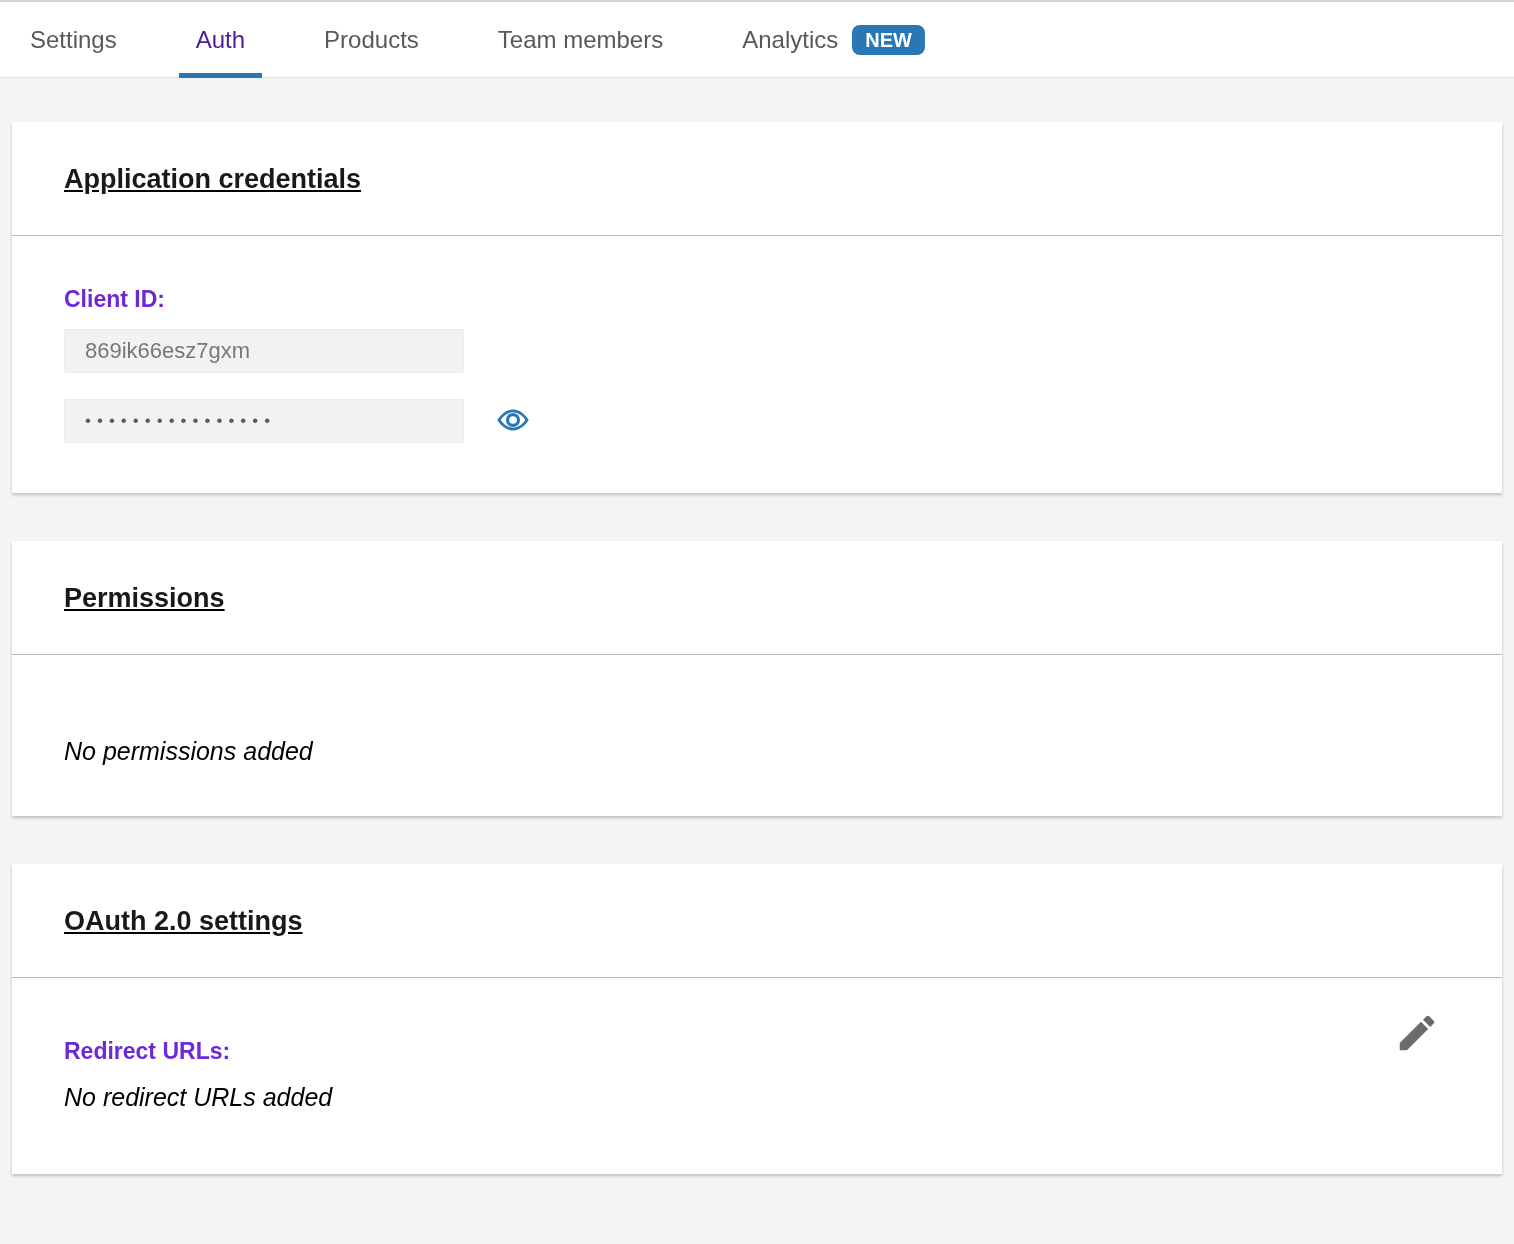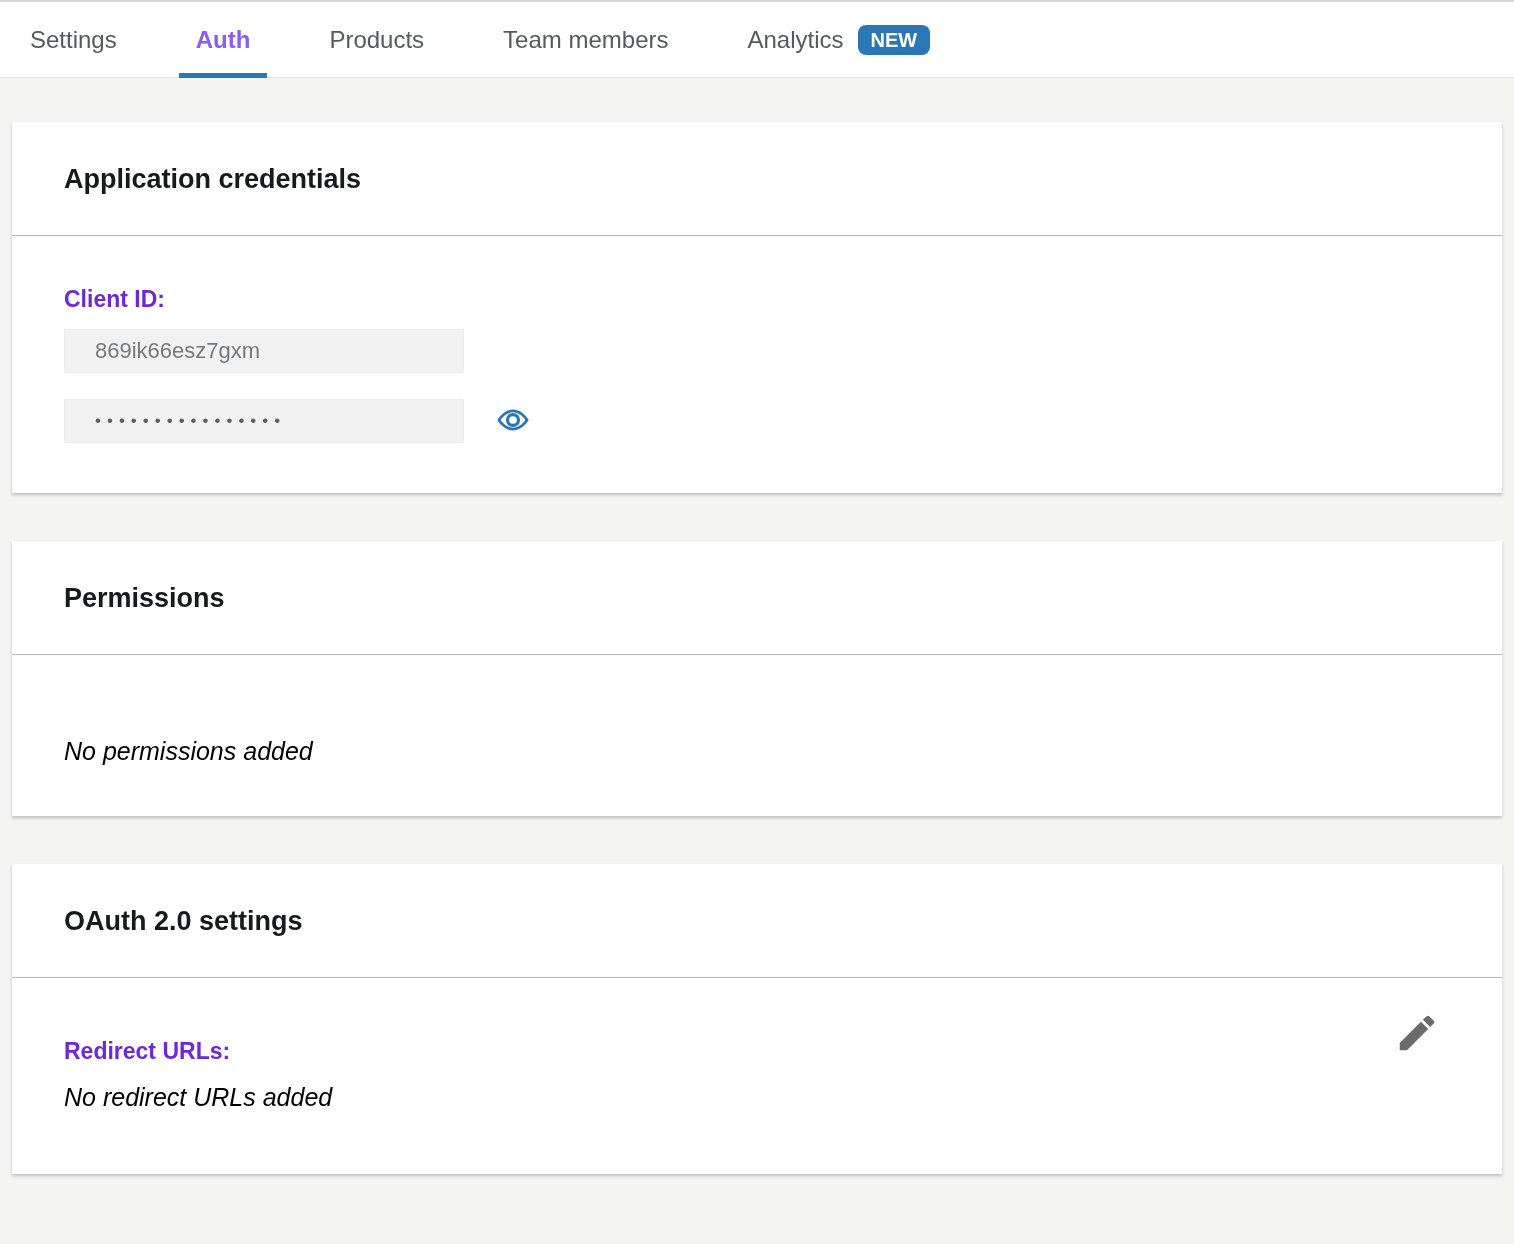--- a/index.html
+++ b/index.html
@@ -25,21 +25,21 @@
     align-items: center;
     gap: 14px;
     padding: 0 17px;
     margin-right: 45px;
     font-size: 24px;
     color: #56595e;
     position: relative;
     cursor: pointer;
     white-space: nowrap;
   }
-  .tab.active { color: #8b5cf6; font-weight: bold; }
+  .tab.active { color: #4c1d95; font-weight: normal; }
   .tab.active::after {
     content: "";
     position: absolute;
     left: 0; right: 0; bottom: -1px;
     height: 5px;
     background: #2977b5;
   }
   .badge {
     background: #2977b5;
     color: #ffffff;
@@ -54,20 +54,21 @@
   .content { padding: 44px 12px 8px; }
   .card {
     background: #ffffff;
     box-shadow: 0 2px 3px rgba(0,0,0,0.22);
     margin-bottom: 48px;
   }
   .card:last-child { margin-bottom: 0; }
   .card-header {
     padding: 42px 52px 40px;
     border-bottom: 1px solid #b9b9b9;
+    text-decoration: underline;
   }
   .card-title {
     font-size: 27px;
     font-weight: bold;
     color: #17191c;
   }
   .card-body { padding: 50px 52px; position: relative; }
 
   
   .field-label {
@@ -78,21 +79,21 @@
   }
   .value-box {
     width: 400px;
     height: 44px;
     background: #f2f2f2;
     border: 1px solid #ececec;
     border-radius: 2px;
     font-size: 22px;
     color: #76797c;
     line-height: 42px;
-    padding-left: 30px;
+    padding-left: 20px;
     margin-bottom: 26px;
   }
   .secret-row { display: flex; align-items: center; gap: 32px; }
   .secret-box {
     margin-bottom: 0;
     font-size: 17px;
     letter-spacing: 6px;
     color: #5a5d60;
   }
   .eye-btn {

